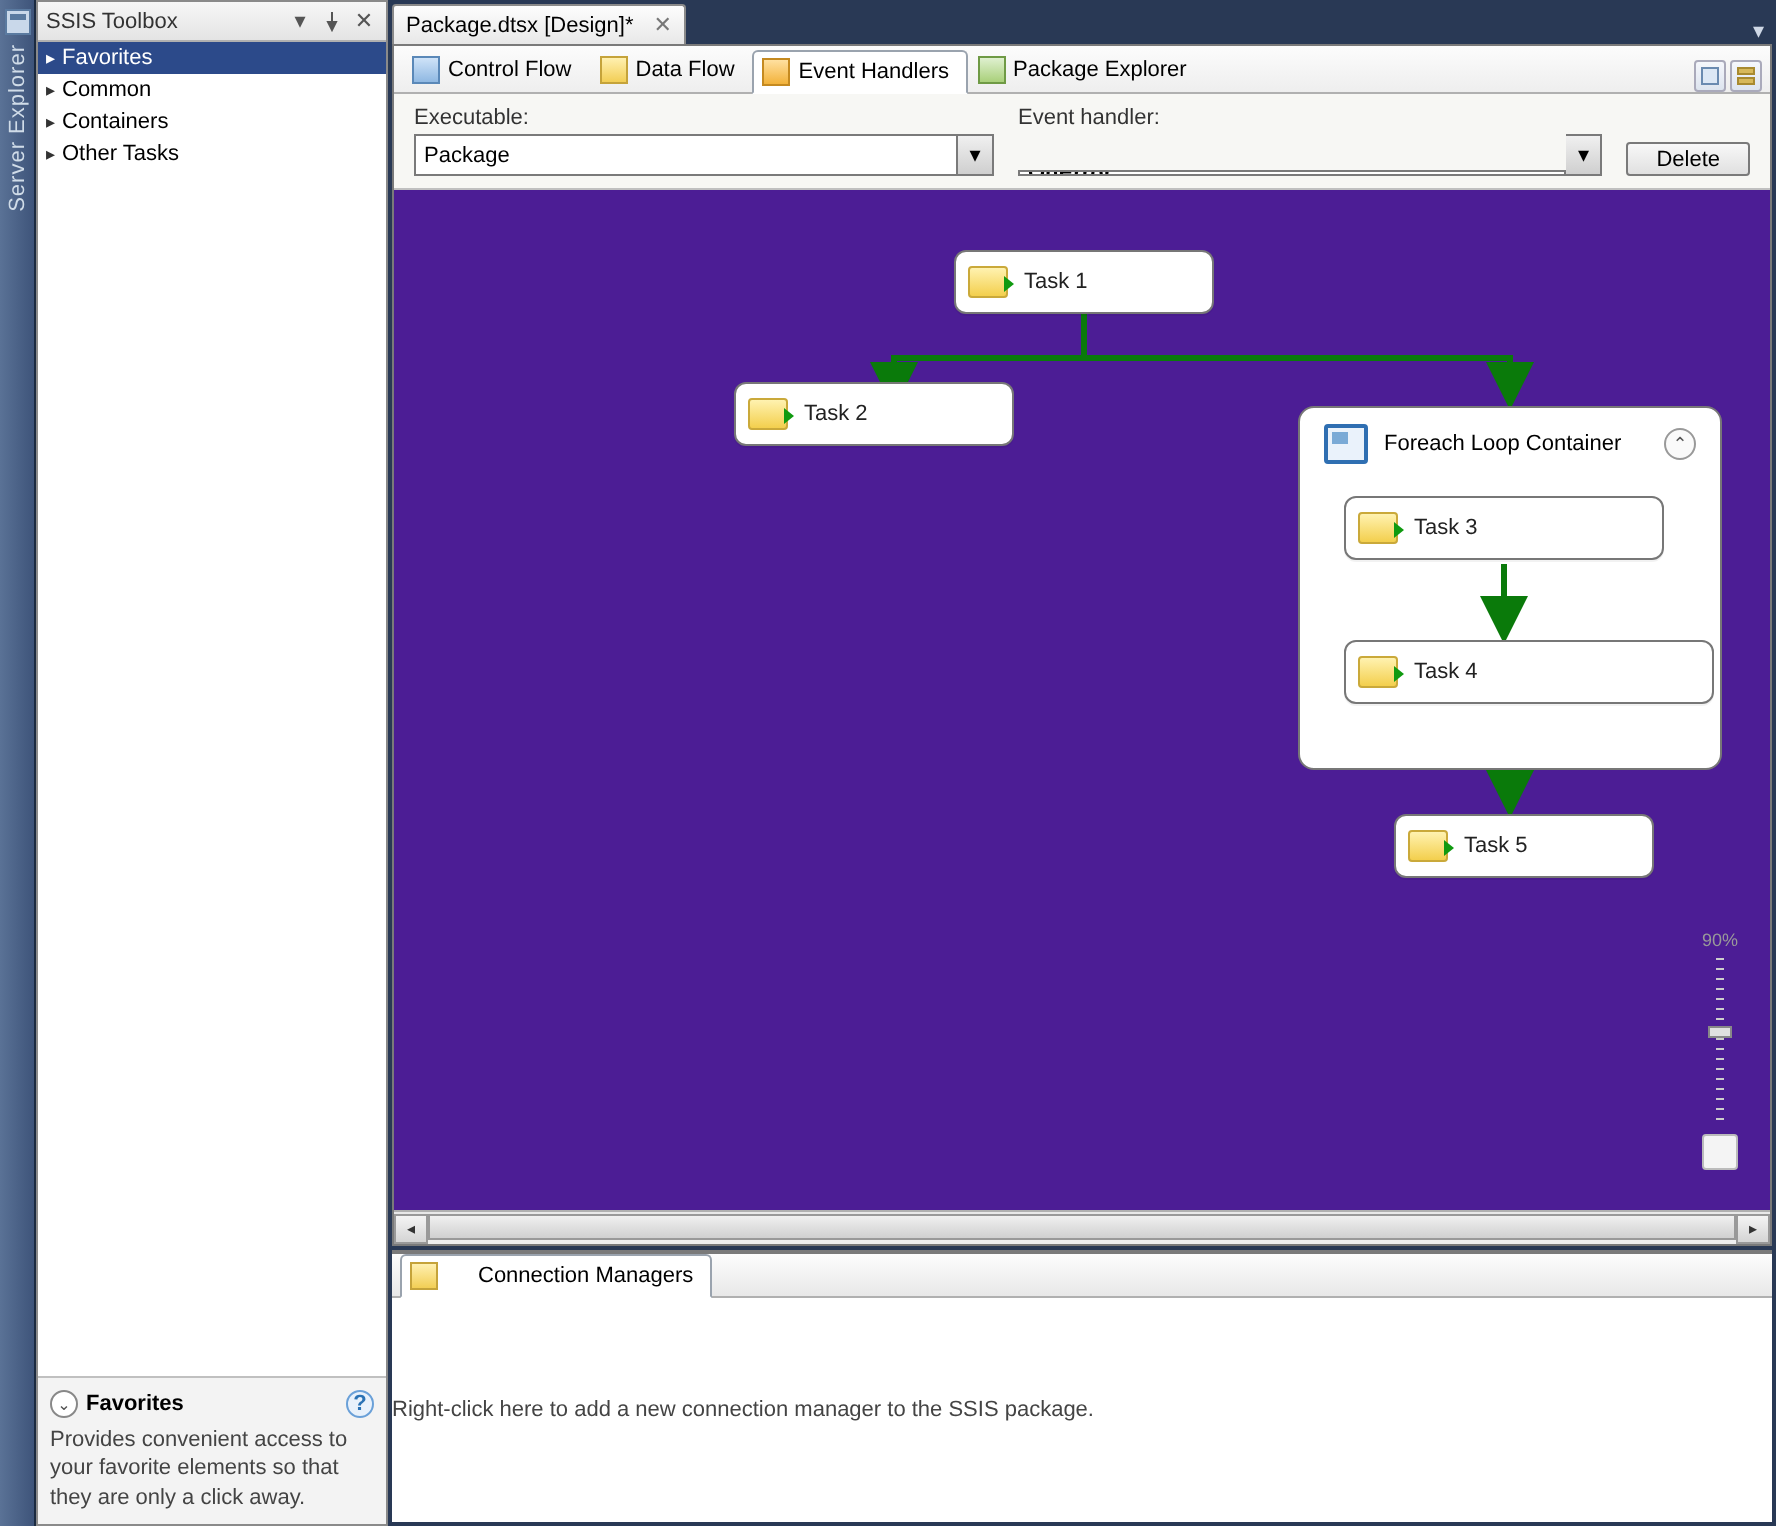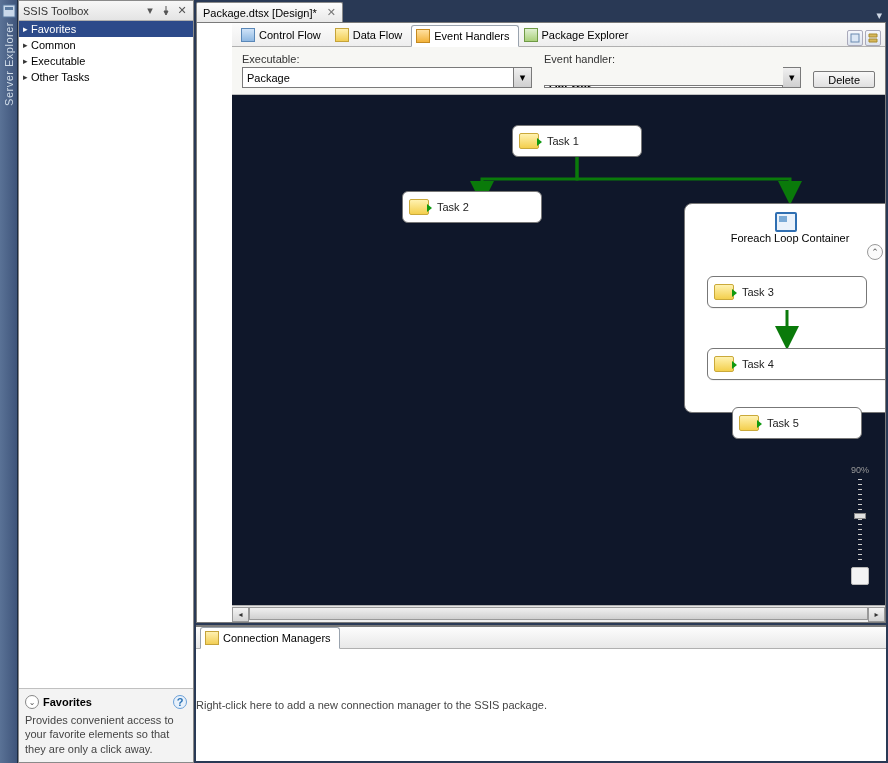--- a/index.html
+++ b/index.html
@@ -27,70 +27,70 @@
   .tf-head .tt { font-weight: bold; }
   .tf-desc { color: #444; line-height: 1.3; }
 
   .main { flex: 1; background: #293955; display: flex; flex-direction: column; }
   .tabstrip { height: 22px; background: #293955; display: flex; align-items: flex-end; padding-left: 2px; }
   .doc-tab { background: linear-gradient(to bottom,#fdfdfd,#e8e8e8); border: 1px solid #8a8a8a; border-bottom: none; height: 20px; display: flex; align-items: center; padding: 0 6px; border-top-left-radius:2px; border-top-right-radius:2px; }
   .doc-tab .x { margin-left: 10px; color: #777; cursor: pointer; }
   .tabstrip-right { margin-left:auto; color:#cfd8e6; padding-right:6px; display:flex; gap:4px; align-items:center;}
   .tabstrip-right span{cursor:pointer;}
 
-  .editor { flex: 1; background: #fff; border: 1px solid #7a7a7a; margin: 0 2px; display: flex; flex-direction: column; padding-left: 35px; }
+  .editor { flex: 1; background: #fff; border: 1px solid #7a7a7a; margin: 0 2px; display: flex; flex-direction: column; }
 
   .subtabs { height: 24px; border-bottom: 1px solid #b0b0b0; display:flex; align-items:flex-end; padding:0 4px; background:linear-gradient(to bottom,#fcfcfc,#eee);}
   .subtab { display:flex; align-items:center; gap:4px; padding: 3px 8px 3px 4px; border:1px solid transparent; cursor:pointer; border-top-left-radius:3px; border-top-right-radius:3px;}
   .subtab.active { background:#fff; border-color:#9aa3ae; border-bottom-color:#fff; position:relative; top:1px;}
   .subtab .ico { width:14px; height:14px; }
   .subtabs .spacer { flex:1; }
   .subtabs .mini-btn { width:16px; height:16px; border:1px solid #aab; background:linear-gradient(to bottom,#f5f7fc,#dde4ef); margin-left:2px; cursor:pointer; border-radius:2px; display:flex; align-items:center; justify-content:center;}
 
   .params { display:flex; gap:12px; padding:6px 10px; border-bottom:1px solid #c0c0c0; background:#f7f7f4; align-items:flex-end;}
   .param-group { display:flex; flex-direction:column; }
   .param-group.exec { flex:0 0 290px; }
   .param-group.eh { flex:1; }
   .param-group label { color:#333; margin-bottom:2px;}
   .combo { display:flex; height:21px; }
   .combo input { flex:1; border:1px solid #7a7a7a; padding:0 4px; background:#fff; font-size:11px;}
   .combo.bold input{ font-weight:bold;margin-top:18px; }
   .combo .arrow { width:18px; border:1px solid #7a7a7a; border-left:none; background:linear-gradient(to bottom,#f0f0f0,#cfcfcf); display:flex; align-items:center; justify-content:center; cursor:pointer;}
   .btn-delete { height:17px; padding: 0 14px; border:1px solid #7a7a7a; background:linear-gradient(to bottom,#f8f8f8,#e0e0e0); cursor:pointer; border-radius:2px;}
 
   .canvas-wrap { flex:1; display:flex; flex-direction:column; overflow:hidden; }
-  .canvas { flex:1; background:#0f172a; position:relative; overflow:hidden;text-align:right; }
+  .canvas { flex:1; background:#4c1d95; position:relative; overflow:hidden;text-align:right; }
 
   .task-node { position:absolute; background:#fff; border:1px solid #777; border-radius:6px; min-width:130px; height:32px; display:flex; align-items:center; padding:0 10px 0 6px; box-shadow: 0 1px 0 rgba(0,0,0,.05);}
   .task-node .task-ico { width:20px; height:16px; margin-right:8px; background:linear-gradient(to bottom,#fff2b0,#f3cf4d); border:1px solid #caa93a; border-radius:2px; position:relative;}
   .task-node .task-ico::after{ content:""; position:absolute; right:-4px; top:4px; width:0;height:0;border-top:4px solid transparent;border-bottom:4px solid transparent;border-left:5px solid #109a10;}
   .task-node .lbl { color:#222; }
 
   .container-node { position:absolute; background:#fff; border:1px solid #777; border-radius:8px; padding:8px 12px 12px; }
-  .container-head { display:flex; align-items:center; margin-bottom:8px;flex-direction:column;}
+  .container-head { display:flex; align-items:center; margin-bottom:8px;}
   .container-head .cico { width:22px; height:20px; border:2px solid #2f6fb2; border-radius:2px; margin-right:8px; position:relative; background:#eaf2fb;}
   .container-head .cico::before{content:"";position:absolute;left:2px;top:2px;width:8px;height:6px;background:#7aaad6;}
   .container-head .collapse { margin-left:auto; width:16px; height:16px; border:1px solid #999; border-radius:50%; display:flex; align-items:center; justify-content:center; font-size:9px; color:#555; cursor:pointer; background:#fafafa;}
 
   svg.connectors { position:absolute; left:0; top:0; pointer-events:none; }
 
   .zoom { position:absolute; right:10px; bottom:20px; width:30px; height:120px; display:flex; flex-direction:column; align-items:center; }
   .zoom .pct { font-size:9px; color:#999; }
   .zoom .track { flex:1; width:4px; background:repeating-linear-gradient(to bottom,#ccc 0,#ccc 1px,transparent 1px,transparent 5px); margin:4px 0; position:relative;}
   .zoom .thumb { position:absolute; top:40%; left:-4px; width:12px; height:6px; background:#e0e0e0; border:1px solid #888; cursor:pointer;}
   .zoom .fit { width:18px; height:18px; border:1px solid #bbb; background:#f4f4f4; cursor:pointer; border-radius:2px;}
 
   .hscroll { height:17px; background:#e8e8e8; border-top:1px solid #b0b0b0; display:flex; align-items:center;}
   .hscroll .sbtn { width:17px; height:15px; background:linear-gradient(to bottom,#f4f4f4,#d4d4d4); border:1px solid #999; display:flex; align-items:center; justify-content:center; font-size:8px; color:#333; cursor:pointer;}
   .hscroll .strack{ flex:1; height:15px; background:#efefef; position:relative;}
   .hscroll .sth { position:absolute; left:0; top:0; height:13px; width:100%; background:linear-gradient(to bottom,#f0f0f0,#d0d0d0); border:1px solid #999; cursor:pointer;}
 
   .connmgr { height:136px; border-top:2px solid #7a7a7a; margin:2px 2px 2px; background:#fff; display:flex; flex-direction:column; }
   .cm-tabbar { height:22px; background:linear-gradient(to bottom,#fdfdfd,#e8e8e8); border-bottom:1px solid #b0b0b0; display:flex; align-items:flex-end; padding-left:4px;}
-  .cm-tab { display:flex; align-items:center; gap:4px; padding:3px 8px 3px 4px; background:#fff; border:1px solid #9aa3ae; border-bottom-color:#fff; position:relative; top:1px; border-top-left-radius:3px; border-top-right-radius:3px; cursor:pointer;}
+  .cm-tab { display:flex; align-items:center; gap:20px; padding:3px 8px 3px 4px; background:#fff; border:1px solid #9aa3ae; border-bottom-color:#fff; position:relative; top:1px; border-top-left-radius:3px; border-top-right-radius:3px; cursor:pointer;}
   .cm-body { flex:1; display:flex; align-items:center; color:#444; }
 
   .ico-cflow,.ico-dflow,.ico-eh,.ico-pexp,.ico-cm { width:14px; height:14px; display:inline-block; }
   .ico-cflow{ background:linear-gradient(#cfe3f8,#8fb8e2); border:1px solid #5a88b8;}
   .ico-dflow{ background:linear-gradient(#fff0b0,#f2ce55); border:1px solid #c5a33a;}
   .ico-eh{ background:linear-gradient(#ffe0a0,#f2b23a); border:1px solid #c58a20;}
   .ico-pexp{ background:linear-gradient(#dff0d0,#a9d07a); border:1px solid #6f9a45;}
   .ico-cm{ background:linear-gradient(#fff0b0,#f2ce55); border:1px solid #c5a33a;}
 </style>
 </head>
@@ -123,21 +123,21 @@
       <div class="tb-item selected">
           <span class="chev">▸</span>
           <span>Favorites</span>
         </div>
       <div class="tb-item">
           <span class="chev">▸</span>
           <span>Common</span>
         </div>
       <div class="tb-item">
           <span class="chev">▸</span>
-          <span>Executable</span>
+          <span>Containers</span>
         </div>
       <div class="tb-item">
           <span class="chev">▸</span>
           <span>Other Tasks</span>
         </div>
     </div>
     <div class="toolbox-footer">
       <div class="tf-head">
         <span class="circ">⌄</span>
         <span class="tt">Favorites</span>

